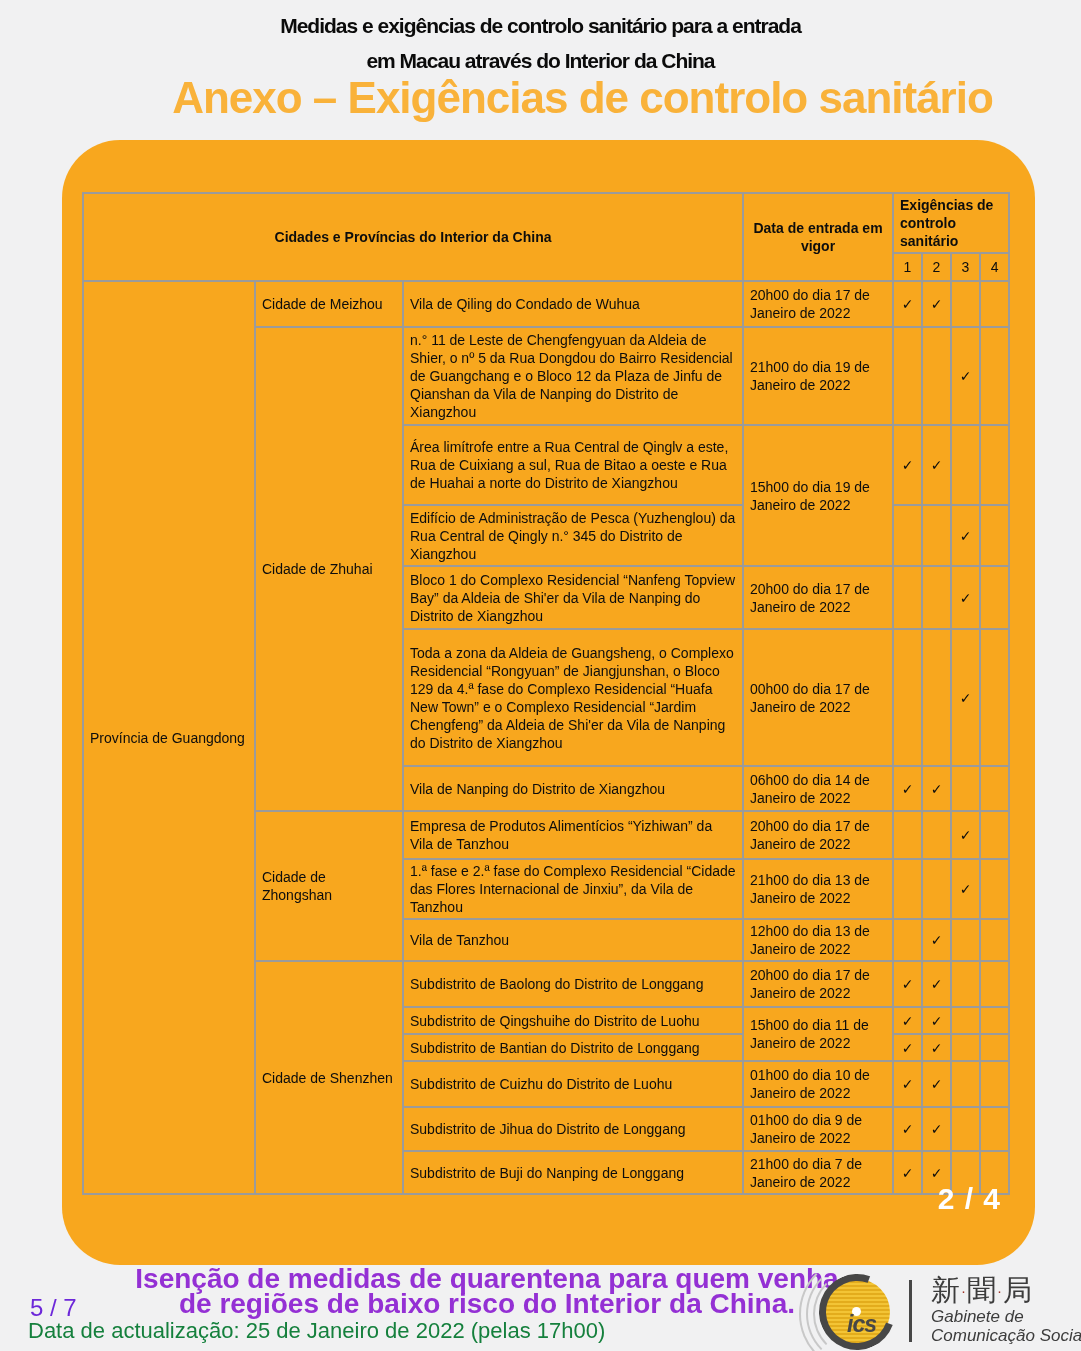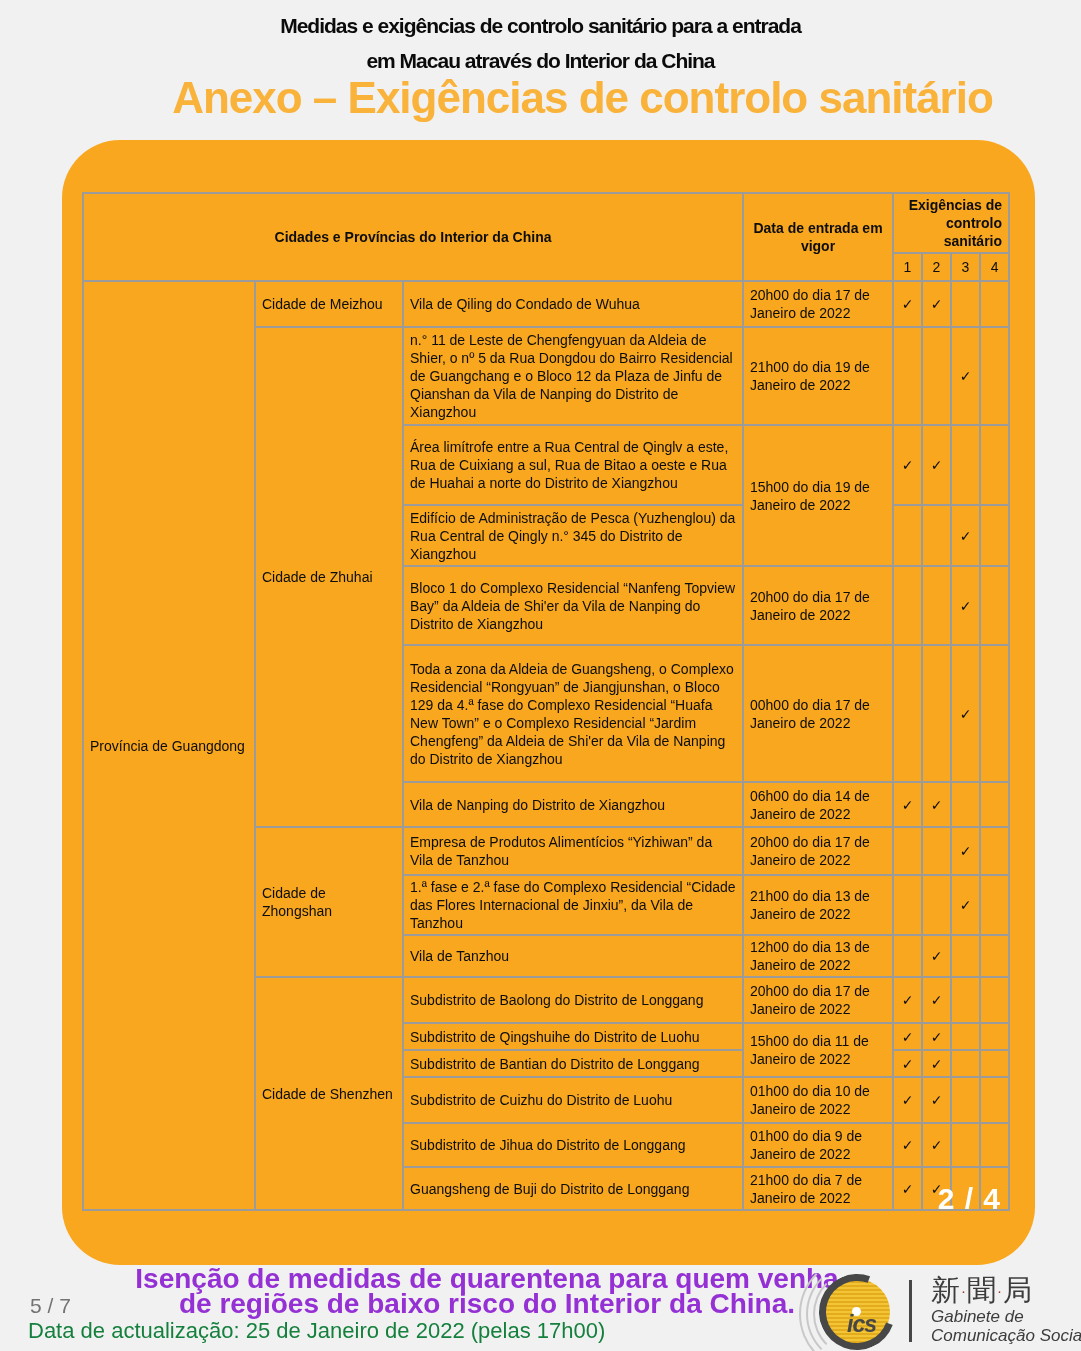--- a/index.html
+++ b/index.html
@@ -37,21 +37,21 @@
     border-collapse:collapse;table-layout:fixed;
   }
   table.req th, table.req td{
     border:2px solid #9b9b9b;
     vertical-align:middle;
     padding:2px 6px;
     font-size:14px;line-height:18px;color:#0d0d0d;
     overflow:hidden;
   }
   th.h-main{font-size:17px;font-weight:bold;text-align:center;line-height:20px;}
-  th.h-req{font-size:13px;font-weight:bold;text-align:right;line-height:15px;padding:1px 2px;}
+  th.h-req{font-size:13px;font-weight:bold;text-align:left;line-height:15px;padding:1px 2px;}
   th.h-num{font-size:16px;font-weight:normal;text-align:center;padding:0;}
   td.prov, td.city{padding-left:8px;}
   td.loc{padding-left:8px;}
   td.date{padding-left:8px;}
   td.chk{
     text-align:center;padding:0;
     font-family:"DejaVu Sans", sans-serif;
     font-size:15px;font-weight:600;
   }
 
@@ -61,21 +61,21 @@
   }
 
   
   .footer-note{
     position:absolute;left:0;top:1266px;width:974px;
     text-align:center;color:#9430D4;font-weight:bold;
     font-size:28px;line-height:25px;
   }
   .footer-page{
     position:absolute;left:30px;top:1294px;
-    color:#737373;font-size:21px;
+    color:#6d28d9;font-size:24px;
   }
   .footer-update{
     position:absolute;left:28px;top:1318px;
     color:#15803d;font-size:22px;
   }
 
   
   .logo{position:absolute;left:795px;top:1274px;width:278px;height:74px;}
   .arc{position:absolute;border-radius:50%;border:2px solid transparent;border-left-color:#C8C8C8;}
   .arc.a1{width:84px;height:84px;left:18px;top:-4px;}
@@ -167,21 +167,21 @@
           <td class="chk"></td>
           <td class="chk"></td>
         </tr>
         <tr style="height:61px">
           <td class="loc">Edifício de Administração de Pesca (Yuzhenglou) da Rua Central de Qingly n.° 345 do Distrito de Xiangzhou</td>
           <td class="chk"></td>
           <td class="chk"></td>
           <td class="chk">✓</td>
           <td class="chk"></td>
         </tr>
-        <tr style="height:79px">
+        <tr style="height:63px">
           <td class="loc">Bloco 1 do Complexo Residencial “Nanfeng Topview Bay” da Aldeia de Shi'er da Vila de Nanping do Distrito de Xiangzhou</td>
           <td class="date">20h00 do dia 17 de Janeiro de 2022</td>
           <td class="chk"></td>
           <td class="chk"></td>
           <td class="chk">✓</td>
           <td class="chk"></td>
         </tr>
         <tr style="height:137px">
           <td class="loc">Toda a zona da Aldeia de Guangsheng, o Complexo Residencial “Rongyuan” de Jiangjunshan, o Bloco 129 da 4.ª fase do Complexo Residencial “Huafa New Town” e o Complexo Residencial “Jardim Chengfeng” da Aldeia de Shi'er da Vila de Nanping do Distrito de Xiangzhou</td>
           <td class="date">00h00 do dia 17 de Janeiro de 2022</td>
@@ -257,21 +257,21 @@
         </tr>
         <tr style="height:44px">
           <td class="loc">Subdistrito de Jihua do Distrito de Longgang</td>
           <td class="date">01h00 do dia 9 de Janeiro de 2022</td>
           <td class="chk">✓</td>
           <td class="chk">✓</td>
           <td class="chk"></td>
           <td class="chk"></td>
         </tr>
         <tr style="height:43px">
-          <td class="loc">Guangsheng de Buji do Distrito de Longgang</td>
+          <td class="loc">Subdistrito de Buji do Nanping de Longgang</td>
           <td class="date">21h00 do dia 7 de Janeiro de 2022</td>
           <td class="chk">✓</td>
           <td class="chk">✓</td>
           <td class="chk"></td>
           <td class="chk"></td>
         </tr>
       </tbody>
     </table>
 
     <div class="page-badge">2 / 4</div>

